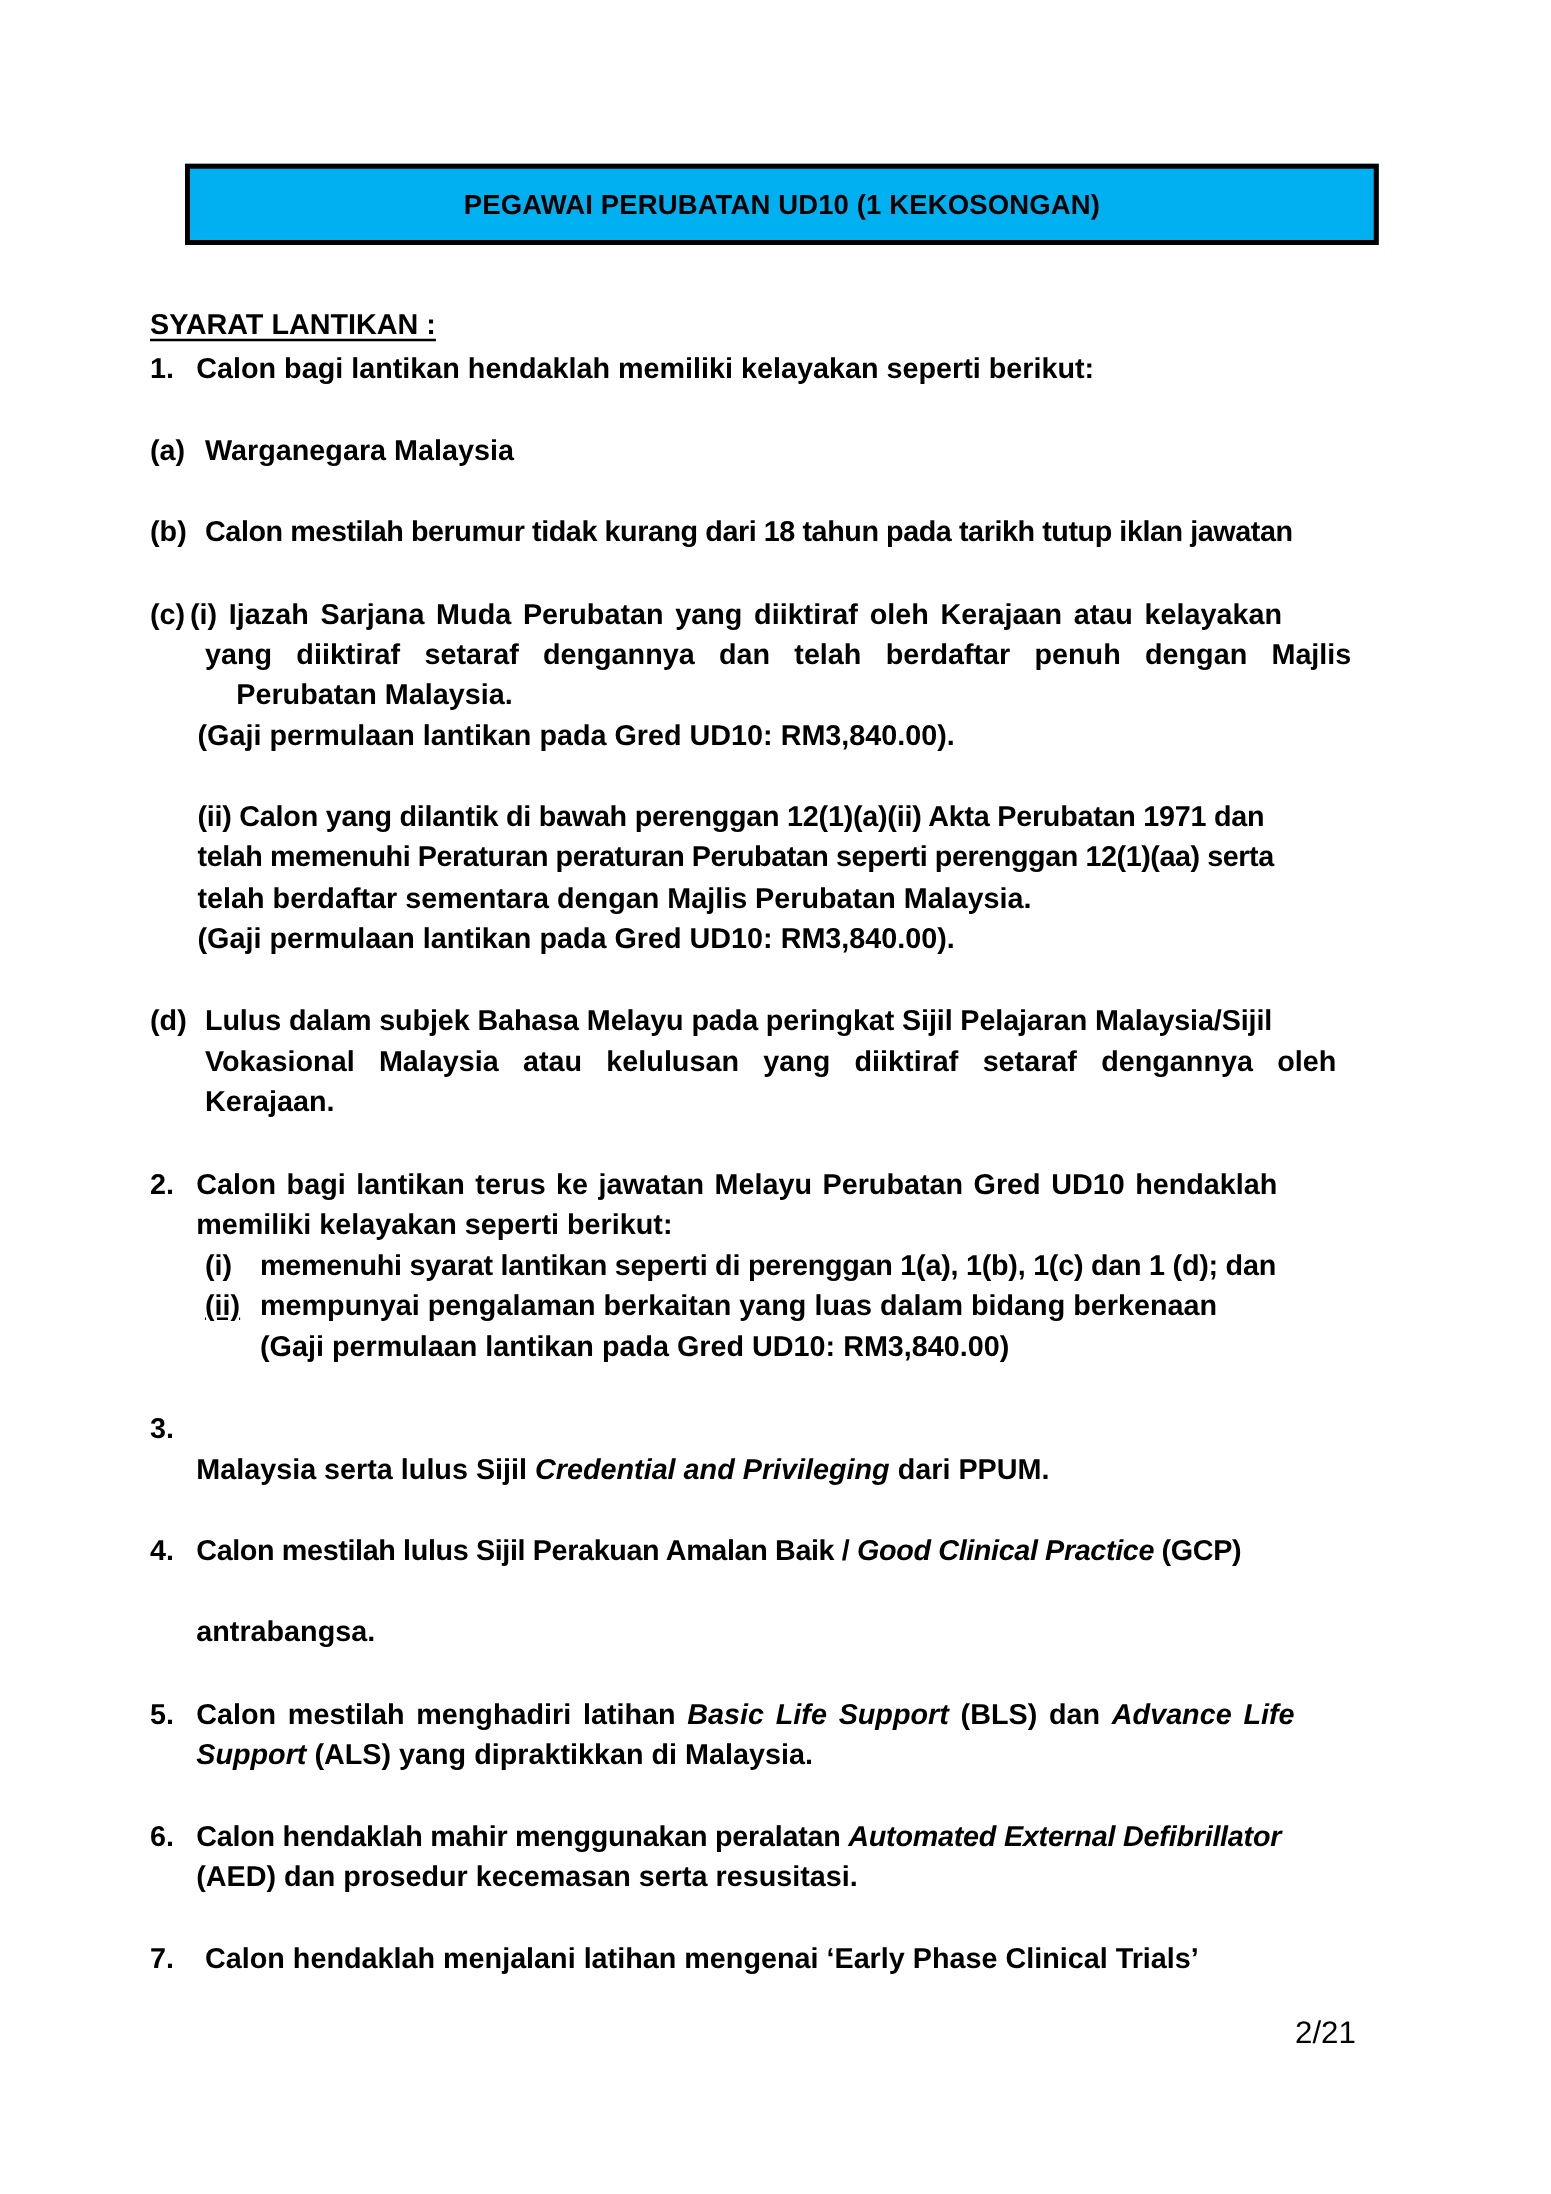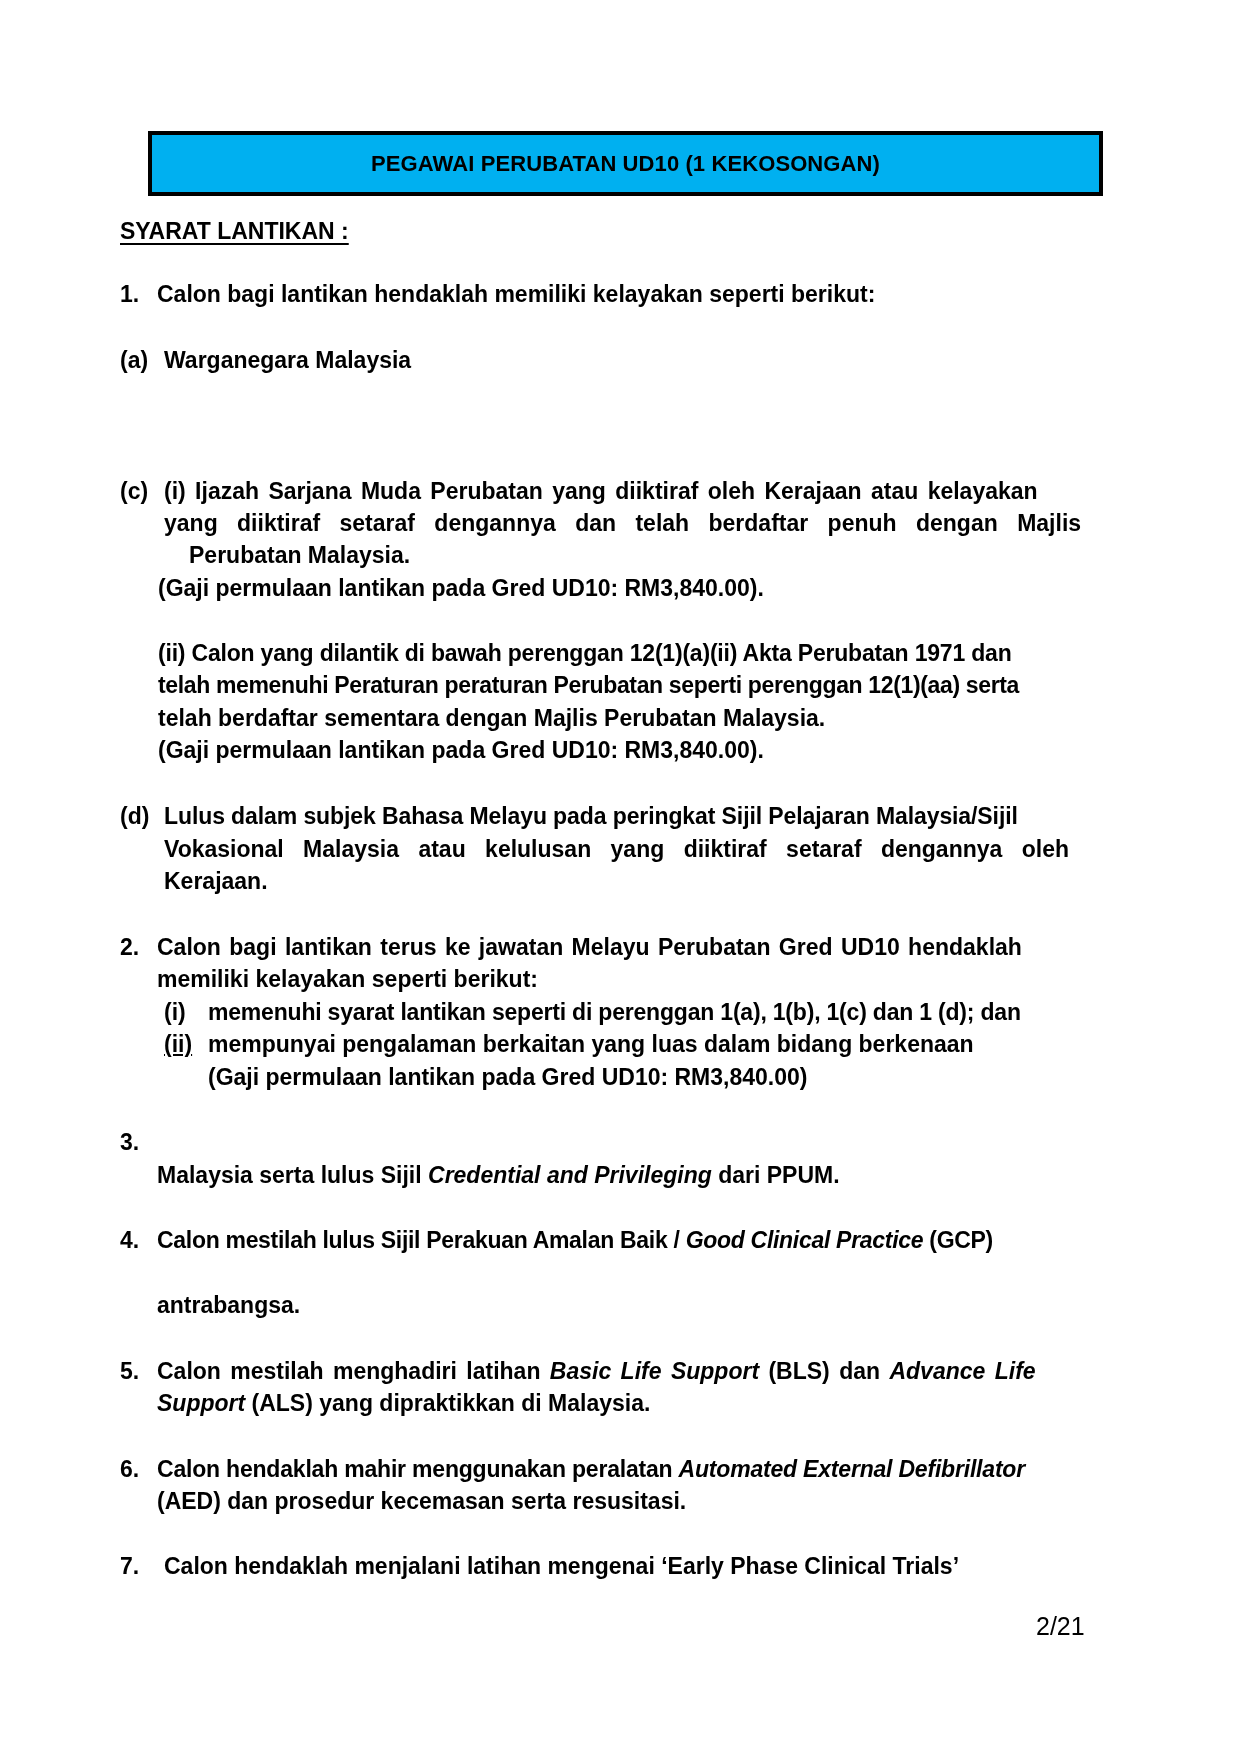--- a/index.html
+++ b/index.html
@@ -23,33 +23,36 @@
   </style>
 </head>
 <body>
 
 <div class="page">
 
   <div class="banner">
     <span>PEGAWAI PERUBATAN UD10 (1 KEKOSONGAN)</span>
   </div>
 
-  <div class="line heading" style="left:120px; top:216px;text-decoration:underline;">SYARAT LANTIKAN :</div>
+  <div class="line heading" style="left:120px; top:244px;text-decoration:underline;">SYARAT LANTIKAN :</div>
 
   <div class="line" style="left:120px; top:279px;">
     <span style="display:inline-block;width:37px;">1.</span><span>Calon bagi lantikan hendaklah memiliki kelayakan seperti berikut:</span>
   </div>
 
   <div class="line" style="left:120px; top:345px;">
     <span style="display:inline-block;width:44px;">(a)</span><span>Warganegara Malaysia</span>
   </div>
 
+  <div class="line" style="left:120px; top:410px;">
+    <span style="display:inline-block;width:44px;">(b)</span><span style="letter-spacing:-0.35px;">Calon mestilah berumur tidak kurang dari 18 tahun pada tarikh tutup iklan jawatan</span>
+  </div>
 
   <div class="line" style="left:120px; top:476px;">(c)</div>
-  <div class="jline" style="left:164px; top:476px; width:948px;text-align:right;">
+  <div class="jline" style="left:152px; top:476px; width:948px;text-align:right;">
     <span style="word-spacing:3px;">(i) Ijazah Sarjana Muda Perubatan yang diiktiraf oleh Kerajaan atau kelayakan</span>
   </div>
   <div class="line" style="left:164px; top:508px; word-spacing:13px;">yang diiktiraf setaraf dengannya dan telah berdaftar penuh dengan Majlis</div>
   <div class="line" style="left:164px; top:540px;margin-left:25px;">Perubatan Malaysia.</div>
   <div class="line" style="left:158px; top:573px;">(Gaji permulaan lantikan pada Gred UD10: RM3,840.00).</div>
 
   <div class="line" style="left:158px; top:638px; letter-spacing:-0.2px;">(ii) Calon yang dilantik di bawah perenggan 12(1)(a)(ii) Akta Perubatan 1971 dan</div>
   <div class="line" style="left:158px; top:670px; letter-spacing:-0.35px;">telah memenuhi Peraturan peraturan Perubatan seperti perenggan 12(1)(aa) serta</div>
   <div class="line" style="left:158px; top:703px;">telah berdaftar sementara dengan Majlis Perubatan Malaysia.</div>
   <div class="line" style="left:158px; top:735px;">(Gaji permulaan lantikan pada Gred UD10: RM3,840.00).</div>

